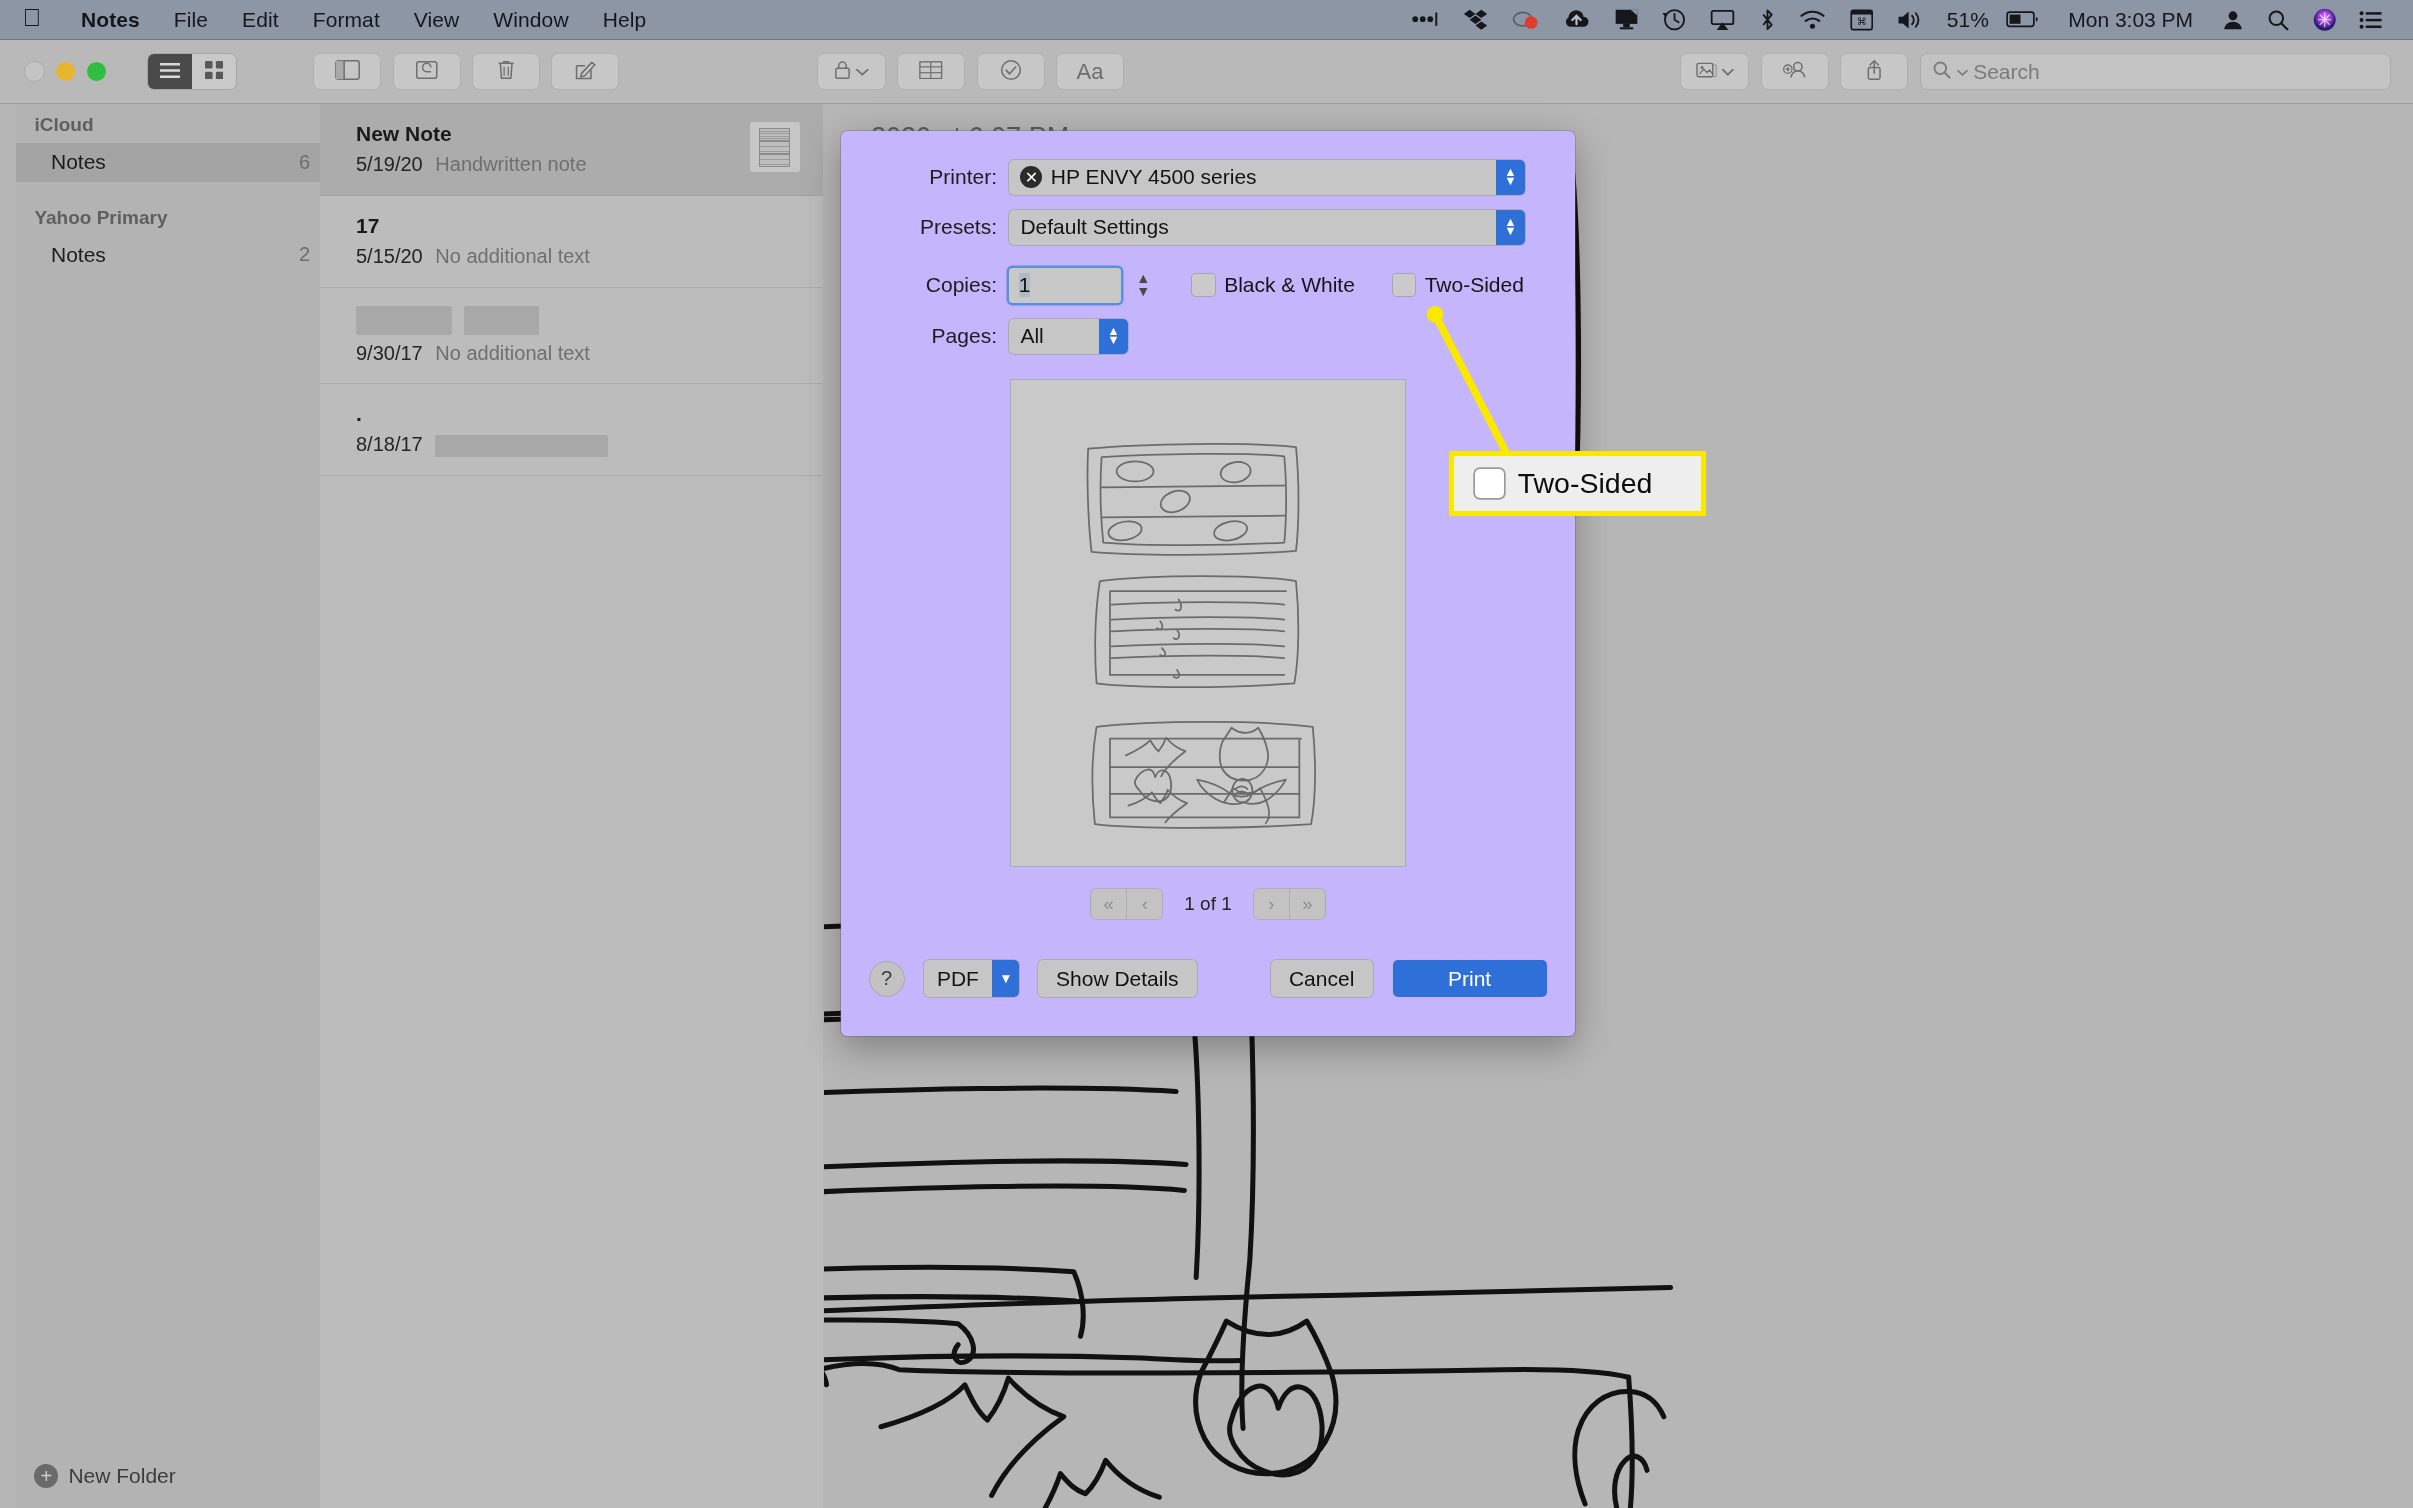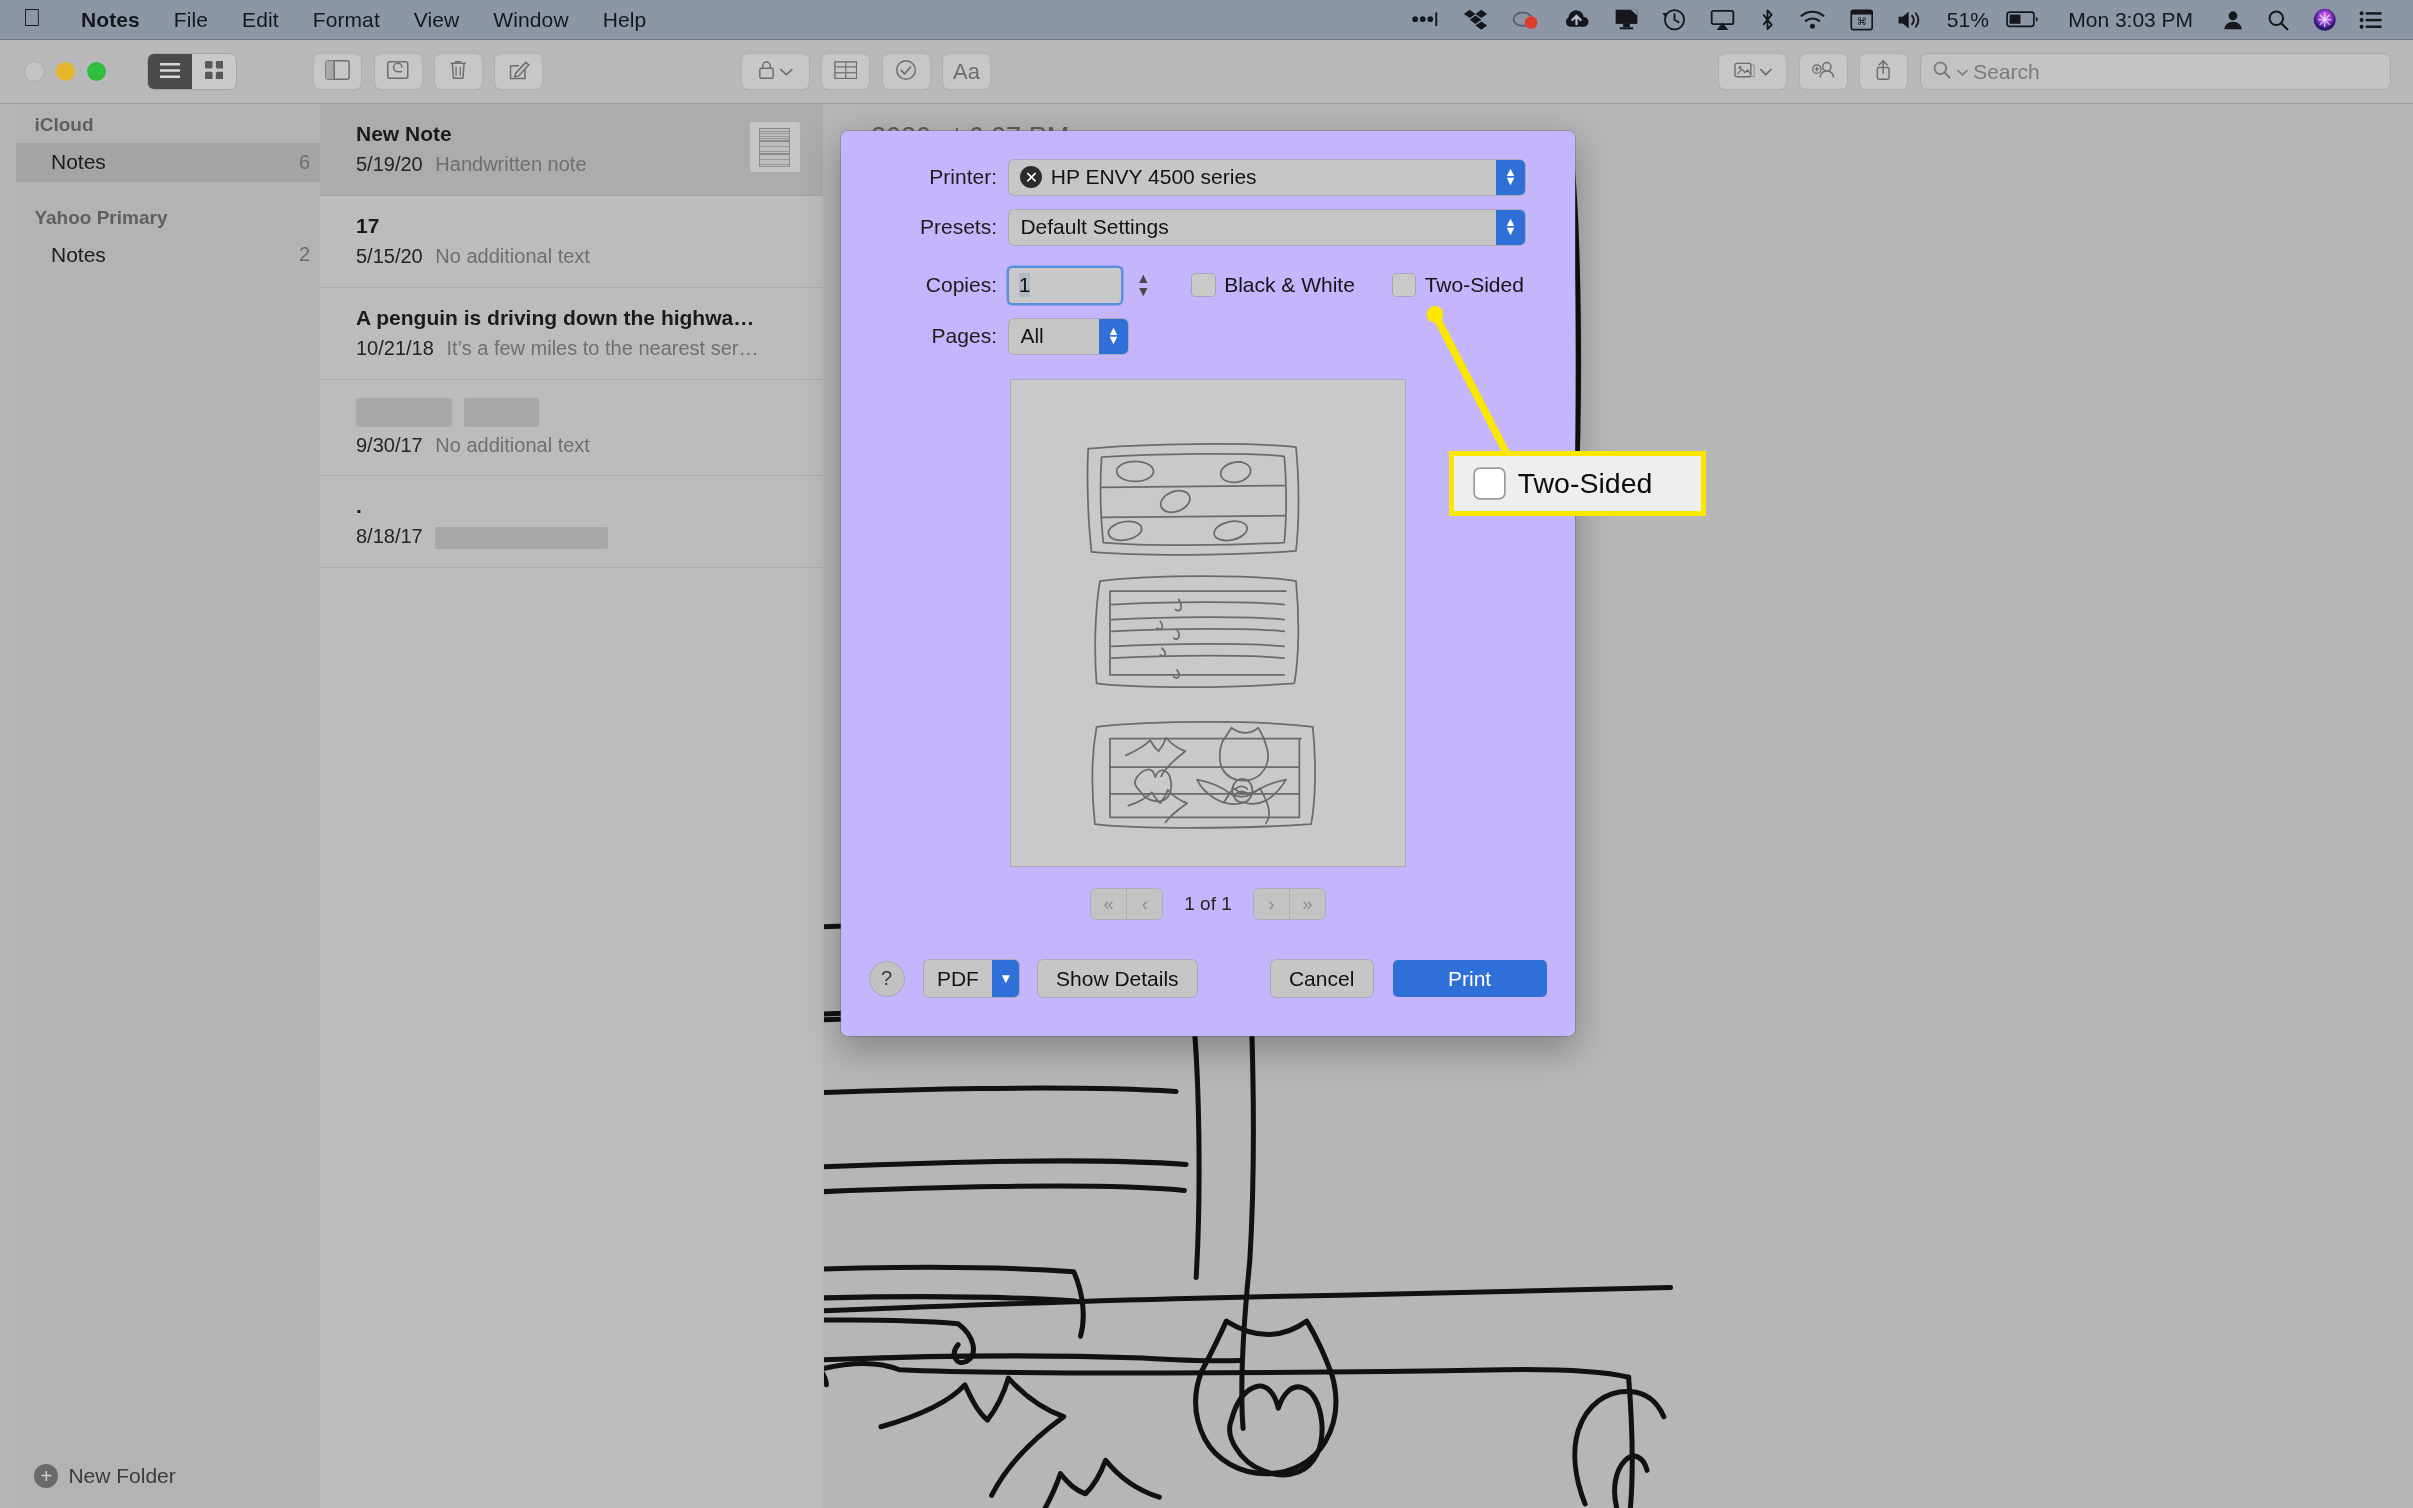--- a/index.html
+++ b/index.html
@@ -69,21 +69,21 @@
     box-shadow: 0 0 0 0.8px #a0a0a0;
   }
   .seg .segbtn {
     width: 44px; height: 35px;
     display: flex; align-items: center; justify-content: center;
     background: #c9c9c9;
   }
   .seg .segbtn.active { background: #4a4a4a; }
 
   .tbtn {
-    width: 47px; height: 35px; margin-left: 13.4px;
+    width: 66px; height: 35px; margin-left: 13.4px;
     background: #c7c7c7; border-radius: 5.9px;
     box-shadow: 0 0 0 0.8px #aeaeae;
     display: flex; align-items: center; justify-content: center;
   }
   .tbtn.wide { width: 67px; }
   .tgroup { display: flex; align-items: center; }
   .tgroup.g1 { margin-left: 65px; }
   .tgroup.g2 { margin-left: 186px; }
   .tb-spacer { flex: 1 1 auto; }
 
@@ -628,27 +628,20 @@
       </div>
 
       <div class="note">
         <div class="n-title">17</div>
         <div class="n-sub">
           <span class="n-date">5/15/20</span>
           <span class="n-snip">No additional text</span>
         </div>
       </div>
 
-      <div class="note">
-        <div class="n-title">A penguin is driving down the highwa…</div>
-        <div class="n-sub">
-          <span class="n-date">10/21/18</span>
-          <span class="n-snip">It’s a few miles to the nearest ser…</span>
-        </div>
-      </div>
 
       <div class="note">
         <div class="n-title">
           <span class="redact t1" style="width:96px"></span><span class="redact t1" style="width:75px;margin-left:11.7px"></span>
         </div>
         <div class="n-sub">
           <span class="n-date">9/30/17</span>
           <span class="n-snip">No additional text</span>
         </div>
       </div>

